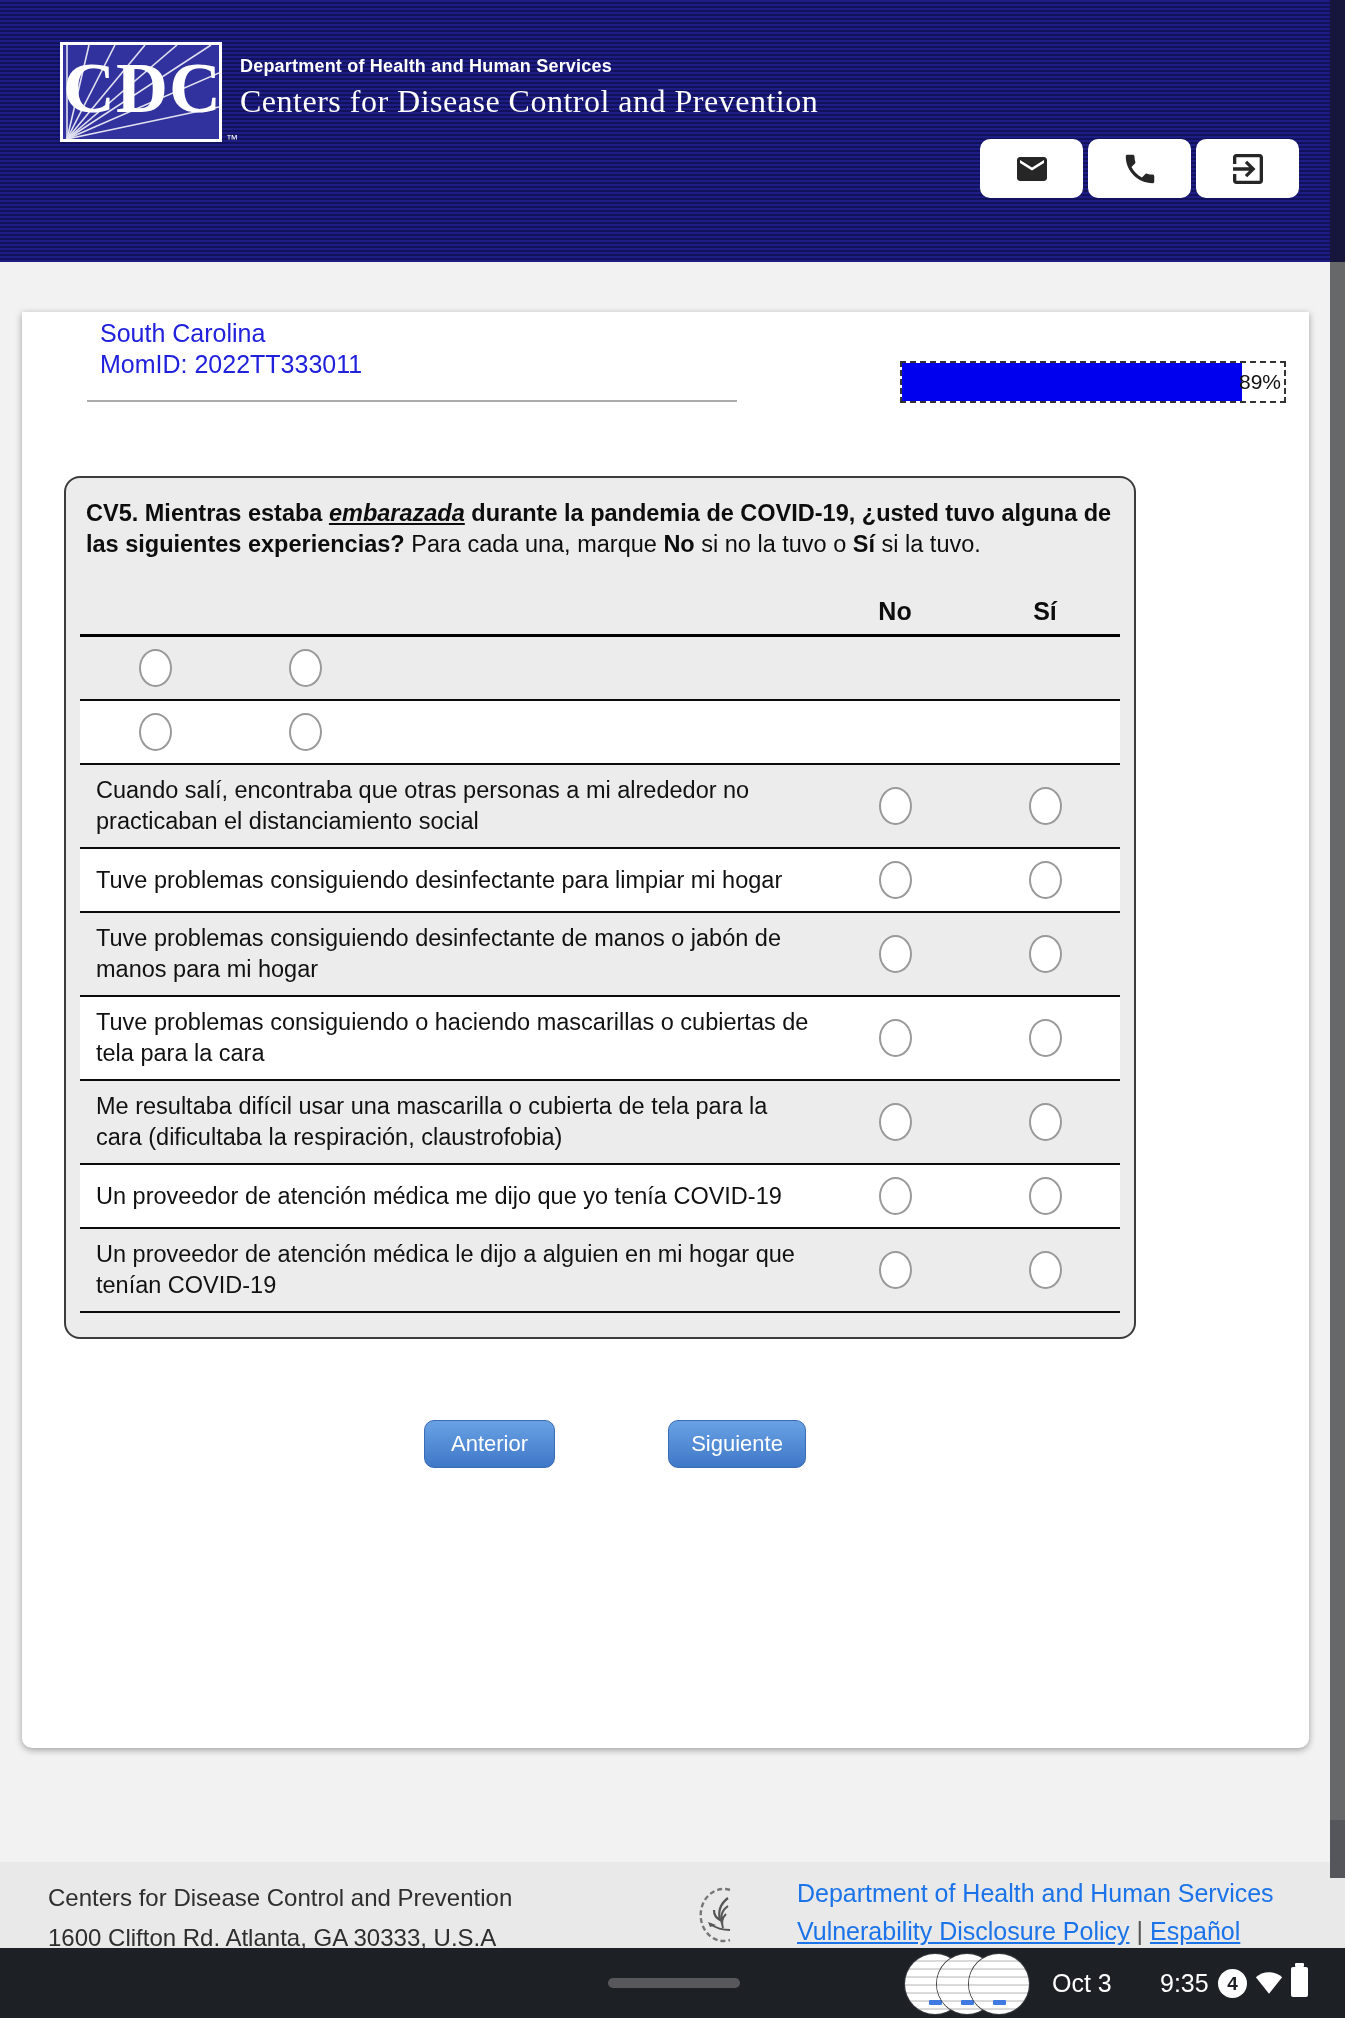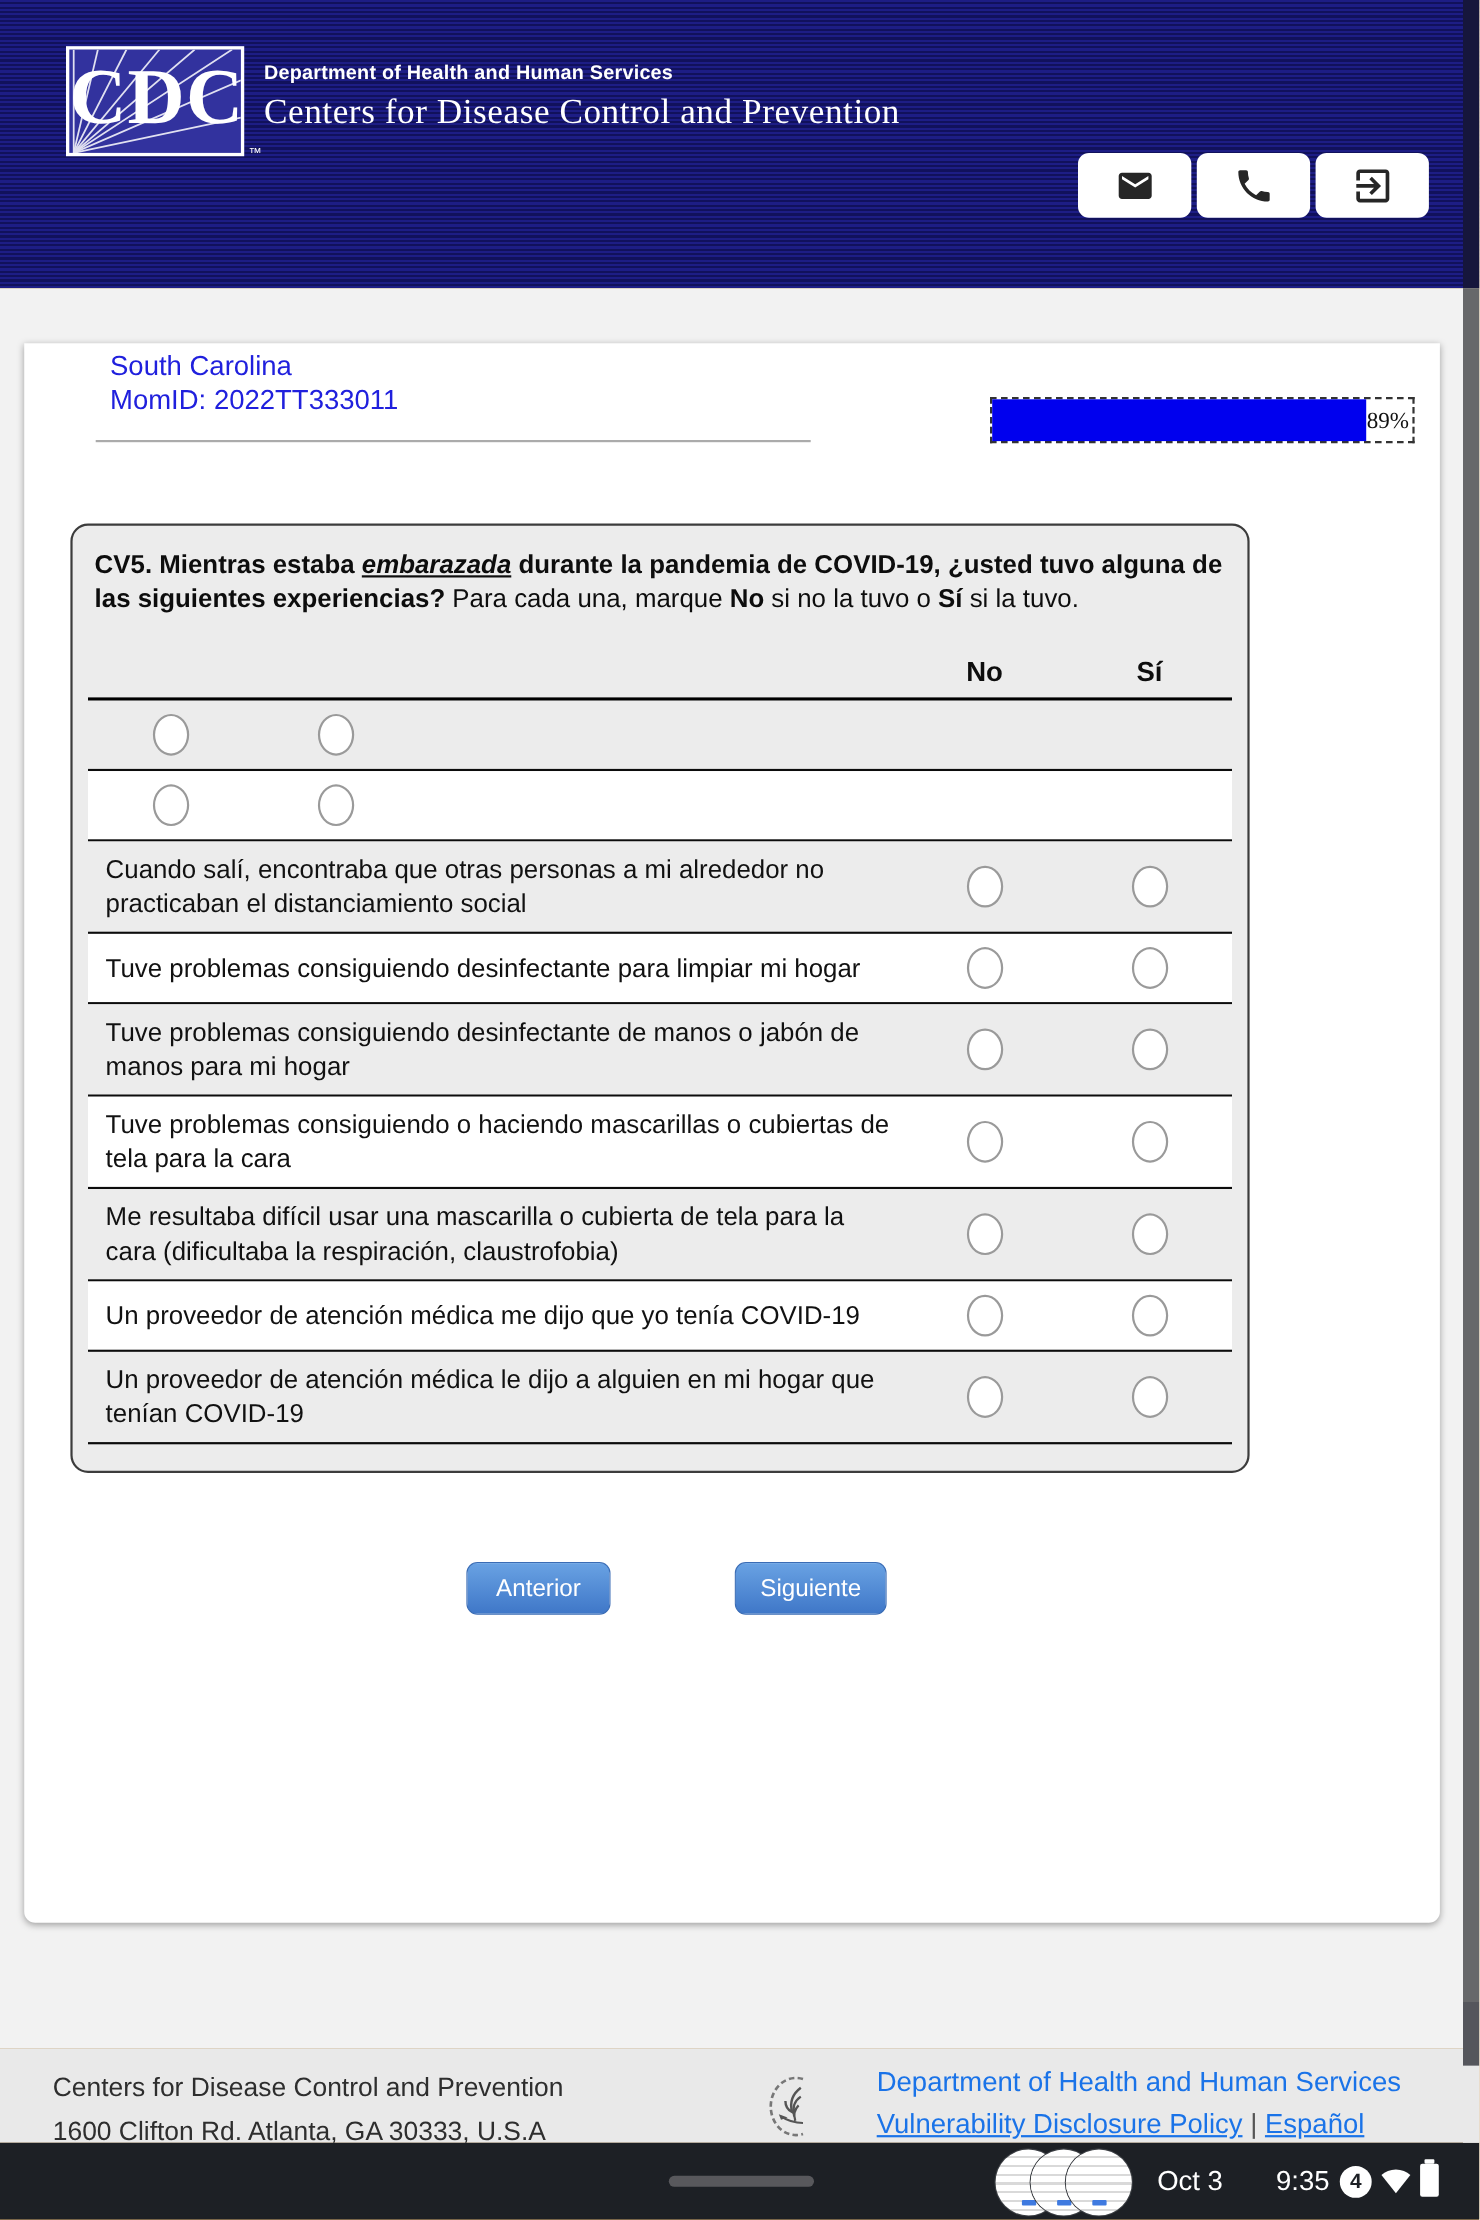--- a/index.html
+++ b/index.html
@@ -1,18 +1,18 @@
 <!DOCTYPE html>
 <html><head>
 <meta charset="utf-8">
 <style>
   html,body{margin:0;padding:0;}
   #screen{
     position:relative;width:1345px;height:2018px;overflow:hidden;
-    background:#a16207;font-family:"Liberation Sans", sans-serif;
+    background:#4d7c0f;font-family:"Liberation Sans", sans-serif;
   }
   
   .header{
     position:absolute;left:0;top:0;width:1345px;height:262px;
     background:repeating-linear-gradient(to bottom,#1d1d85 0 2px,#11115c 2px 4px);
   }
   .cdc-logo{
     position:absolute;left:60px;top:42px;width:162px;height:100px;
     background:#32329e;border:3px solid #ffffff;box-sizing:border-box;overflow:hidden;
   }
@@ -34,21 +34,21 @@
   
   .page-bg{position:absolute;left:0;top:262px;width:1345px;height:1600px;background:#f2f2f2;}
   .card{
     position:absolute;left:22px;top:264px;width:1287px;height:1436px;background:#ffffff;
     border-radius:0 0 10px 10px;box-shadow:0 2px 7px rgba(0,0,0,.35);margin-top:48px;
   }
   .state-block{position:absolute;left:78px;top:6px;color:#2020dd;font-size:25px;line-height:31px;}
   .state-divider{position:absolute;left:65px;top:88px;width:650px;height:2px;background:#ababab;}
   .progress{
     position:absolute;left:878px;top:49px;width:386px;height:42px;
-    border:2px dashed #333;box-sizing:border-box;background:#fff;font-family:Liberation Serif, serif;
+    border:2px dashed #333;box-sizing:border-box;background:#fff;
   }
   .progress-fill{height:100%;background:#0000ee;}
   .progress-label{
     position:absolute;right:3px;top:0;height:100%;display:flex;align-items:center;
     color:#111;font-size:21px;
   }
   
   .qbox{
     position:absolute;left:42px;top:164px;width:1072px;box-sizing:border-box;
     background:#ececec;border:2px solid #3c3c3c;border-radius:16px;

